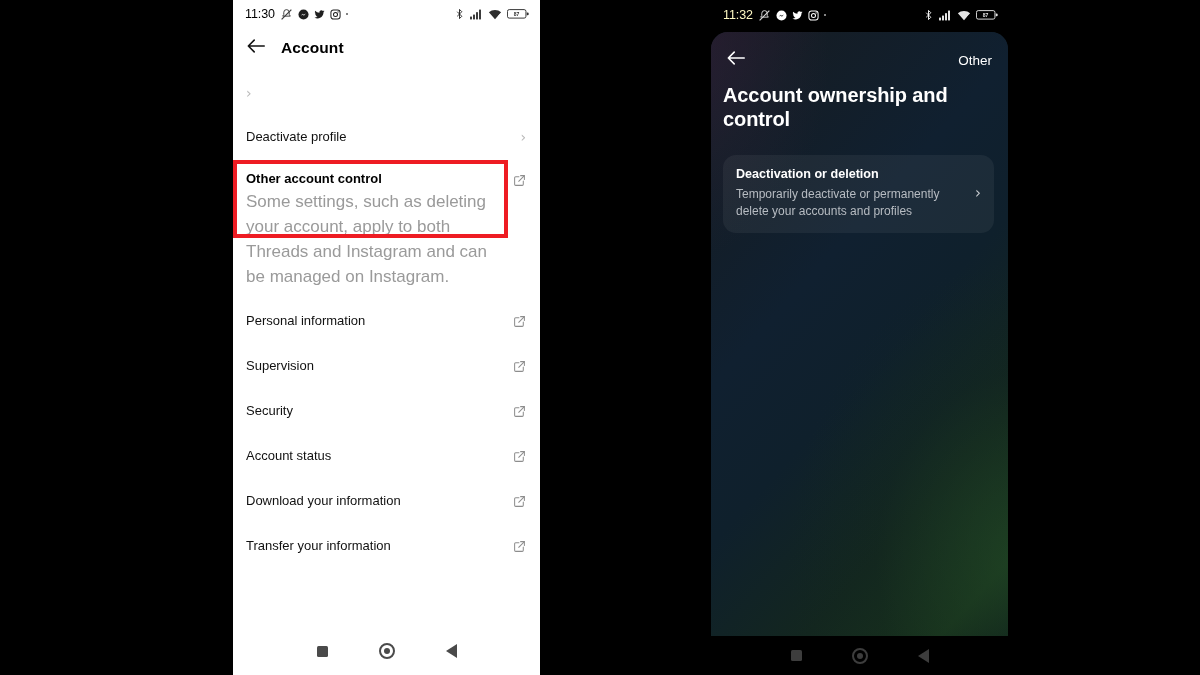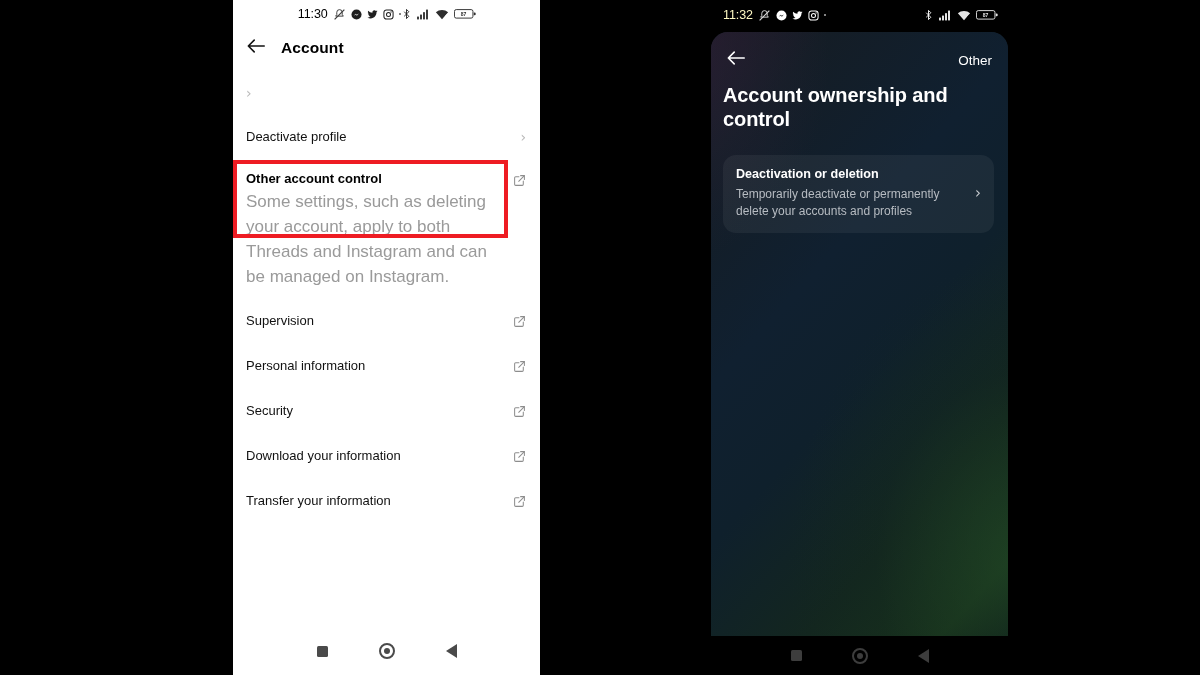--- a/index.html
+++ b/index.html
@@ -30,21 +30,21 @@
     height: 675px;
     background: #ffffff;
     overflow: hidden;
   }
 
   .statusbar {
     position: relative;
     height: 28px;
     display: flex;
     align-items: center;
-    justify-content: center;
+    justify-content: space-between;
     padding: 0 11px 0 12px;
     box-sizing: border-box;
   }
   .sb-left {
     display: flex;
     align-items: center;
     gap: 5px;
   }
   .sb-time {
     font-size: 12.5px;
@@ -409,36 +409,36 @@
                 <path d="M14 3h7v7" fill="none" stroke="#8d8d8d" stroke-width="1.9" stroke-linecap="round" stroke-linejoin="round"></path>
                 <path d="M10.5 13.5L21 3" fill="none" stroke="#8d8d8d" stroke-width="1.9" stroke-linecap="round"></path>
               </svg>
             </span>
           </div>
         </div>
       </div>
 
       <div class="row">
         <div class="row-text">
-          <div class="row-title">Supervision</div>
+          <div class="row-title">Personal information</div>
         </div>
         <div class="row-acc">
           <span>
             <svg width="13" height="13" viewBox="0 0 24 24">
               <path d="M19 13v6a2 2 0 0 1-2 2H5a2 2 0 0 1-2-2V7a2 2 0 0 1 2-2h6" fill="none" stroke="#8d8d8d" stroke-width="1.9" stroke-linecap="round"></path>
               <path d="M14 3h7v7" fill="none" stroke="#8d8d8d" stroke-width="1.9" stroke-linecap="round" stroke-linejoin="round"></path>
               <path d="M10.5 13.5L21 3" fill="none" stroke="#8d8d8d" stroke-width="1.9" stroke-linecap="round"></path>
             </svg>
           </span>
         </div>
       </div>
 
       <div class="row">
         <div class="row-text">
-          <div class="row-title">Personal information</div>
+          <div class="row-title">Supervision</div>
         </div>
         <div class="row-acc">
           <span>
             <svg width="13" height="13" viewBox="0 0 24 24">
               <path d="M19 13v6a2 2 0 0 1-2 2H5a2 2 0 0 1-2-2V7a2 2 0 0 1 2-2h6" fill="none" stroke="#8d8d8d" stroke-width="1.9" stroke-linecap="round"></path>
               <path d="M14 3h7v7" fill="none" stroke="#8d8d8d" stroke-width="1.9" stroke-linecap="round" stroke-linejoin="round"></path>
               <path d="M10.5 13.5L21 3" fill="none" stroke="#8d8d8d" stroke-width="1.9" stroke-linecap="round"></path>
             </svg>
           </span>
         </div>
@@ -452,20 +452,34 @@
           <span>
             <svg width="13" height="13" viewBox="0 0 24 24">
               <path d="M19 13v6a2 2 0 0 1-2 2H5a2 2 0 0 1-2-2V7a2 2 0 0 1 2-2h6" fill="none" stroke="#8d8d8d" stroke-width="1.9" stroke-linecap="round"></path>
               <path d="M14 3h7v7" fill="none" stroke="#8d8d8d" stroke-width="1.9" stroke-linecap="round" stroke-linejoin="round"></path>
               <path d="M10.5 13.5L21 3" fill="none" stroke="#8d8d8d" stroke-width="1.9" stroke-linecap="round"></path>
             </svg>
           </span>
         </div>
       </div>
 
+      <div class="row">
+        <div class="row-text">
+          <div class="row-title">Account status</div>
+        </div>
+        <div class="row-acc">
+          <span>
+            <svg width="13" height="13" viewBox="0 0 24 24">
+              <path d="M19 13v6a2 2 0 0 1-2 2H5a2 2 0 0 1-2-2V7a2 2 0 0 1 2-2h6" fill="none" stroke="#8d8d8d" stroke-width="1.9" stroke-linecap="round"></path>
+              <path d="M14 3h7v7" fill="none" stroke="#8d8d8d" stroke-width="1.9" stroke-linecap="round" stroke-linejoin="round"></path>
+              <path d="M10.5 13.5L21 3" fill="none" stroke="#8d8d8d" stroke-width="1.9" stroke-linecap="round"></path>
+            </svg>
+          </span>
+        </div>
+      </div>
 
       <div class="row">
         <div class="row-text">
           <div class="row-title">Download your information</div>
         </div>
         <div class="row-acc">
           <span>
             <svg width="13" height="13" viewBox="0 0 24 24">
               <path d="M19 13v6a2 2 0 0 1-2 2H5a2 2 0 0 1-2-2V7a2 2 0 0 1 2-2h6" fill="none" stroke="#8d8d8d" stroke-width="1.9" stroke-linecap="round"></path>
               <path d="M14 3h7v7" fill="none" stroke="#8d8d8d" stroke-width="1.9" stroke-linecap="round" stroke-linejoin="round"></path>

